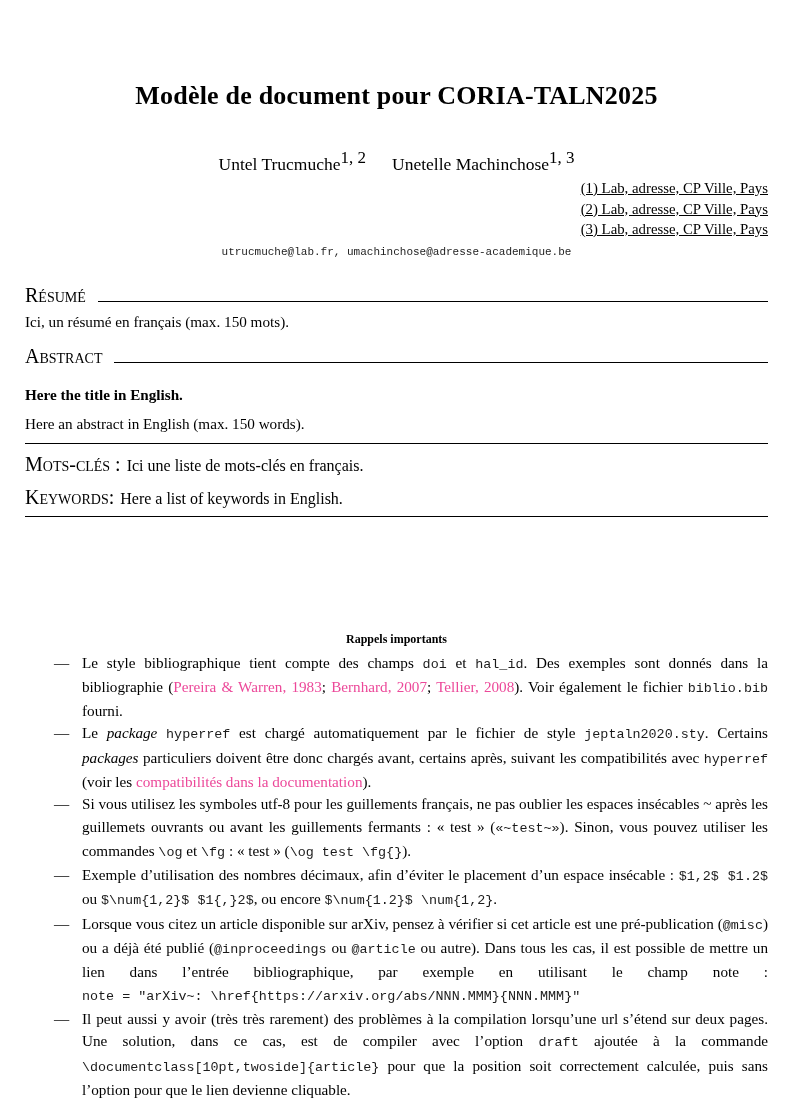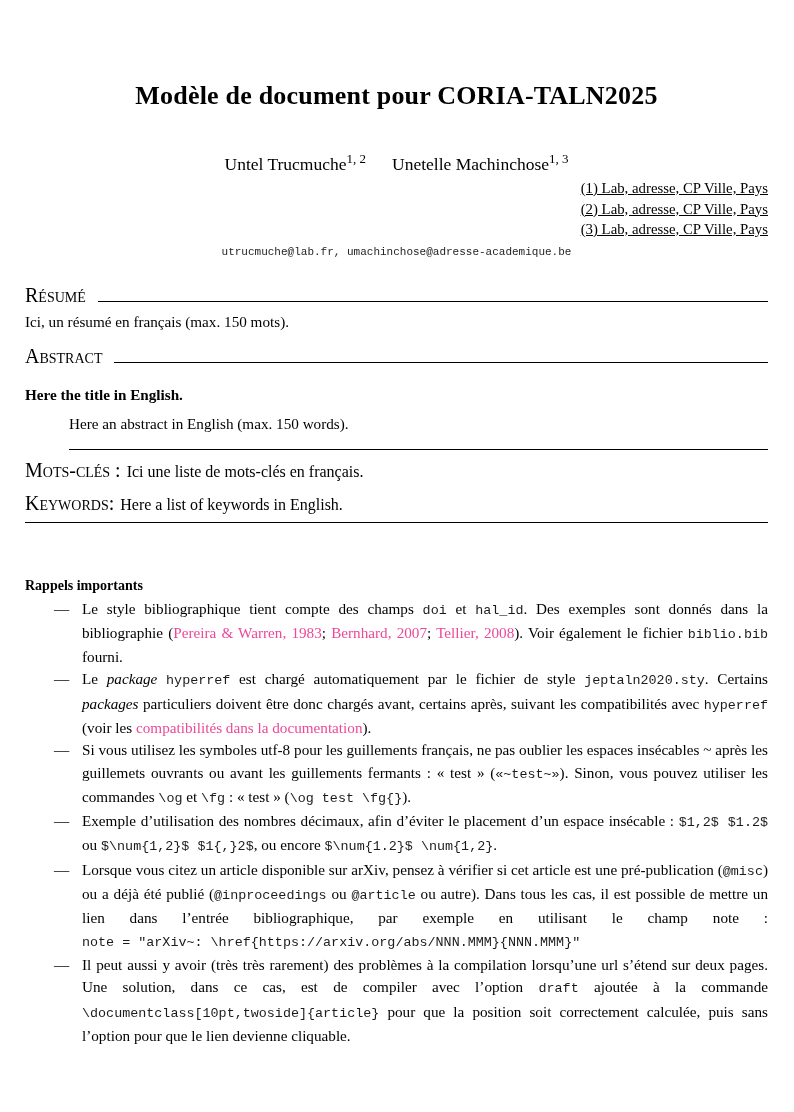--- a/index.html
+++ b/index.html
@@ -9,42 +9,42 @@
     font-family:"Liberation Serif", serif;
     color:#000;
     overflow:hidden;
   }
   .page { width:794px; height:1112px; padding:82px 26px 0 25px; }
 
   .title { text-align:center; font-size:26px; font-weight:bold; line-height:28px; letter-spacing:.2px; }
 
   .authors { text-align:center; font-size:17.5px; line-height:24px; margin-top:42px; }
   .author-gap { display:inline-block; width:26px; }
-  sup { font-size:13px; line-height:0; }
+  sup { font-size:17px; line-height:0; }
 
   .affils { margin-top:2px; text-align:right; font-size:14.8px; line-height:20.5px;text-decoration:underline; }
   .email { margin-top:1px; text-align:center; font-family:"Liberation Mono","DejaVu Sans Mono",monospace; font-size:11px; line-height:22px; color:#1d1d1d; }
 
   .sec-row { display:flex; margin-top:20px; }
   .sec-label { font-variant:small-caps; font-size:20px; line-height:24px; white-space:nowrap; }
   .sec-rule { flex:1; border-bottom:1.5px solid #000; margin-left:12px; margin-bottom:5px; align-self:flex-end; }
 
   .body-text { font-size:15.2px; line-height:21px; }
   .resume-text { margin-top:4px; }
   .abstract-row { margin-top:12px; }
   .abstract-title { margin-top:16px; font-weight:bold; }
-  .abstract-text { margin-top:8px; padding-bottom:15px; border-bottom:1.5px solid #000;margin-left:44px; }
+  .abstract-text { margin-top:8px; padding-bottom:9px; border-bottom:1.5px solid #000; }
 
   .kw-line { margin-top:8px; line-height:24px; }
   .kw-line + .kw-line { margin-top:7px; }
   .kw-text { font-size:16px; margin-left:6px; }
 
   .closing-rule { margin-top:5px; border-bottom:1.5px solid #000; }
 
-  .reminders-heading { margin-top:52px; font-size:14px; font-weight:bold; line-height:21px; }
+  .reminders-heading { margin-top:112px; font-size:12px; font-weight:bold; line-height:21px;text-align:center; }
   .rem-list { margin-top:2px; }
   .rem-item { position:relative; padding-left:57px; text-align:justify; font-size:15.2px; line-height:22.3px; }
   .rem-dash { position:absolute; left:29px; top:0; }
 
   .mono { font-family:"Liberation Mono","DejaVu Sans Mono",monospace; font-size:13.4px; white-space:nowrap; color:#1b1b1b; }
   .it { font-style:italic; }
   .link { color:#ec4899; cursor:pointer; }
 </style>
 </head>
 <body>

